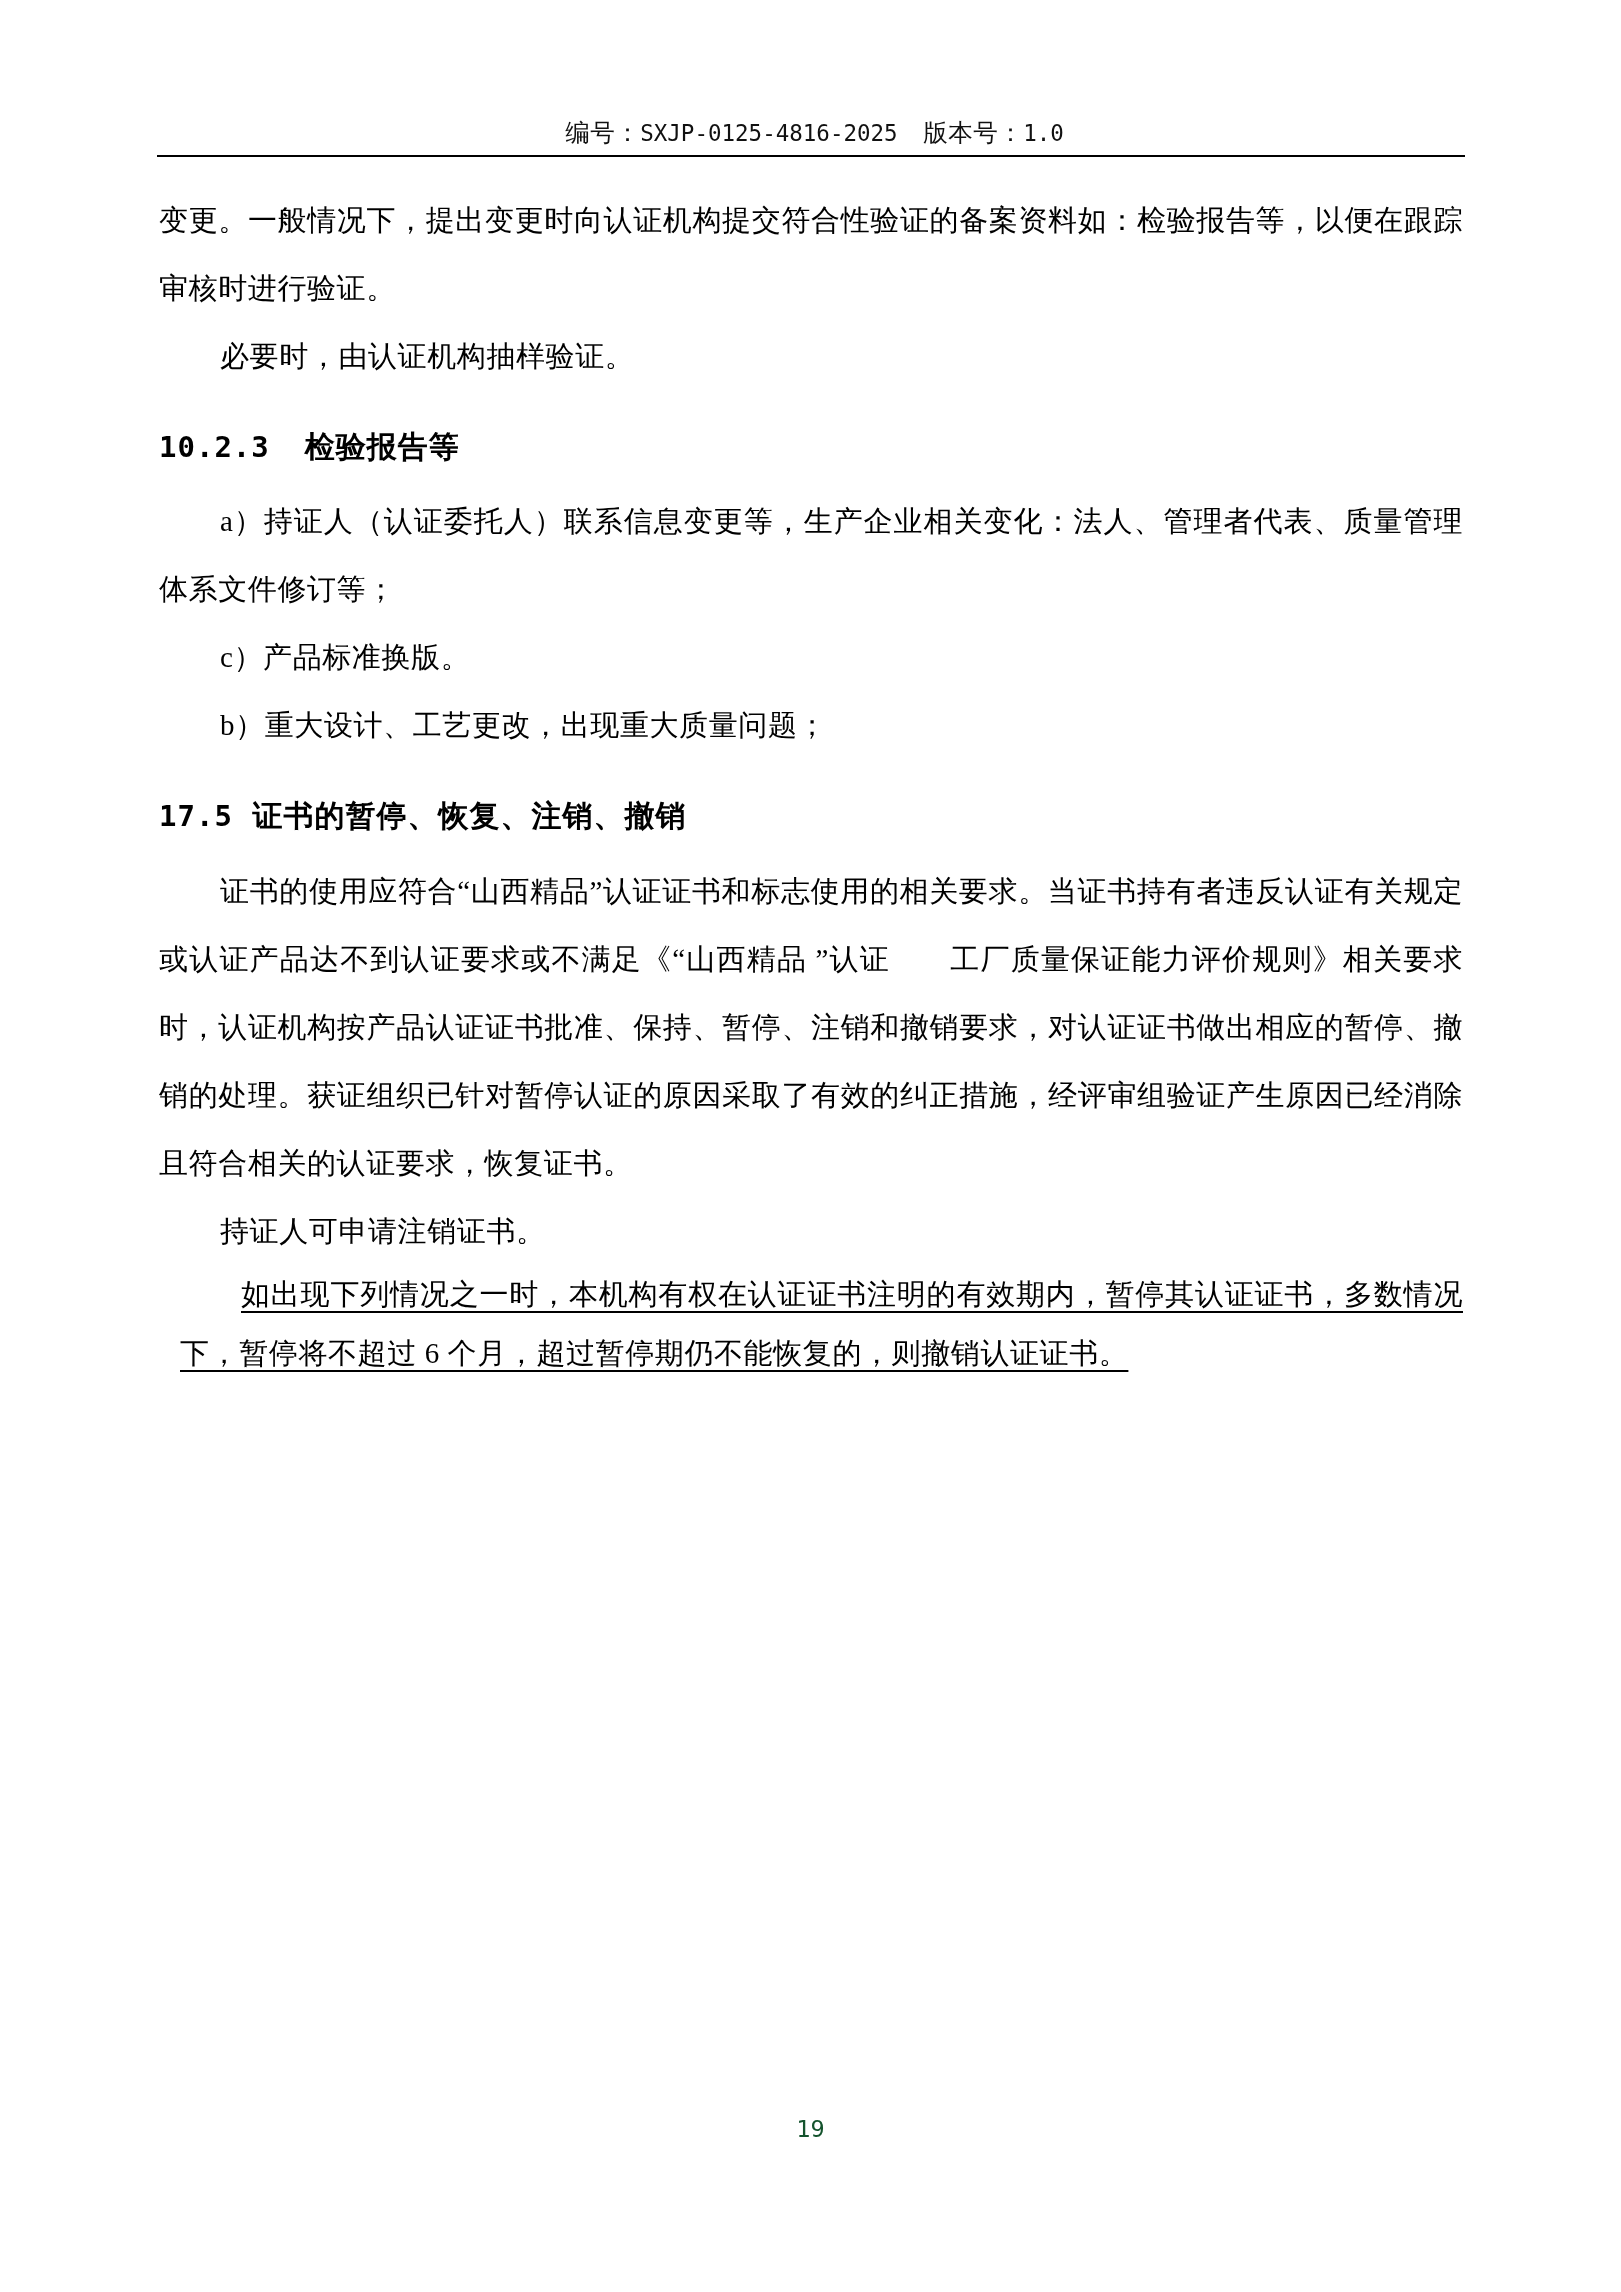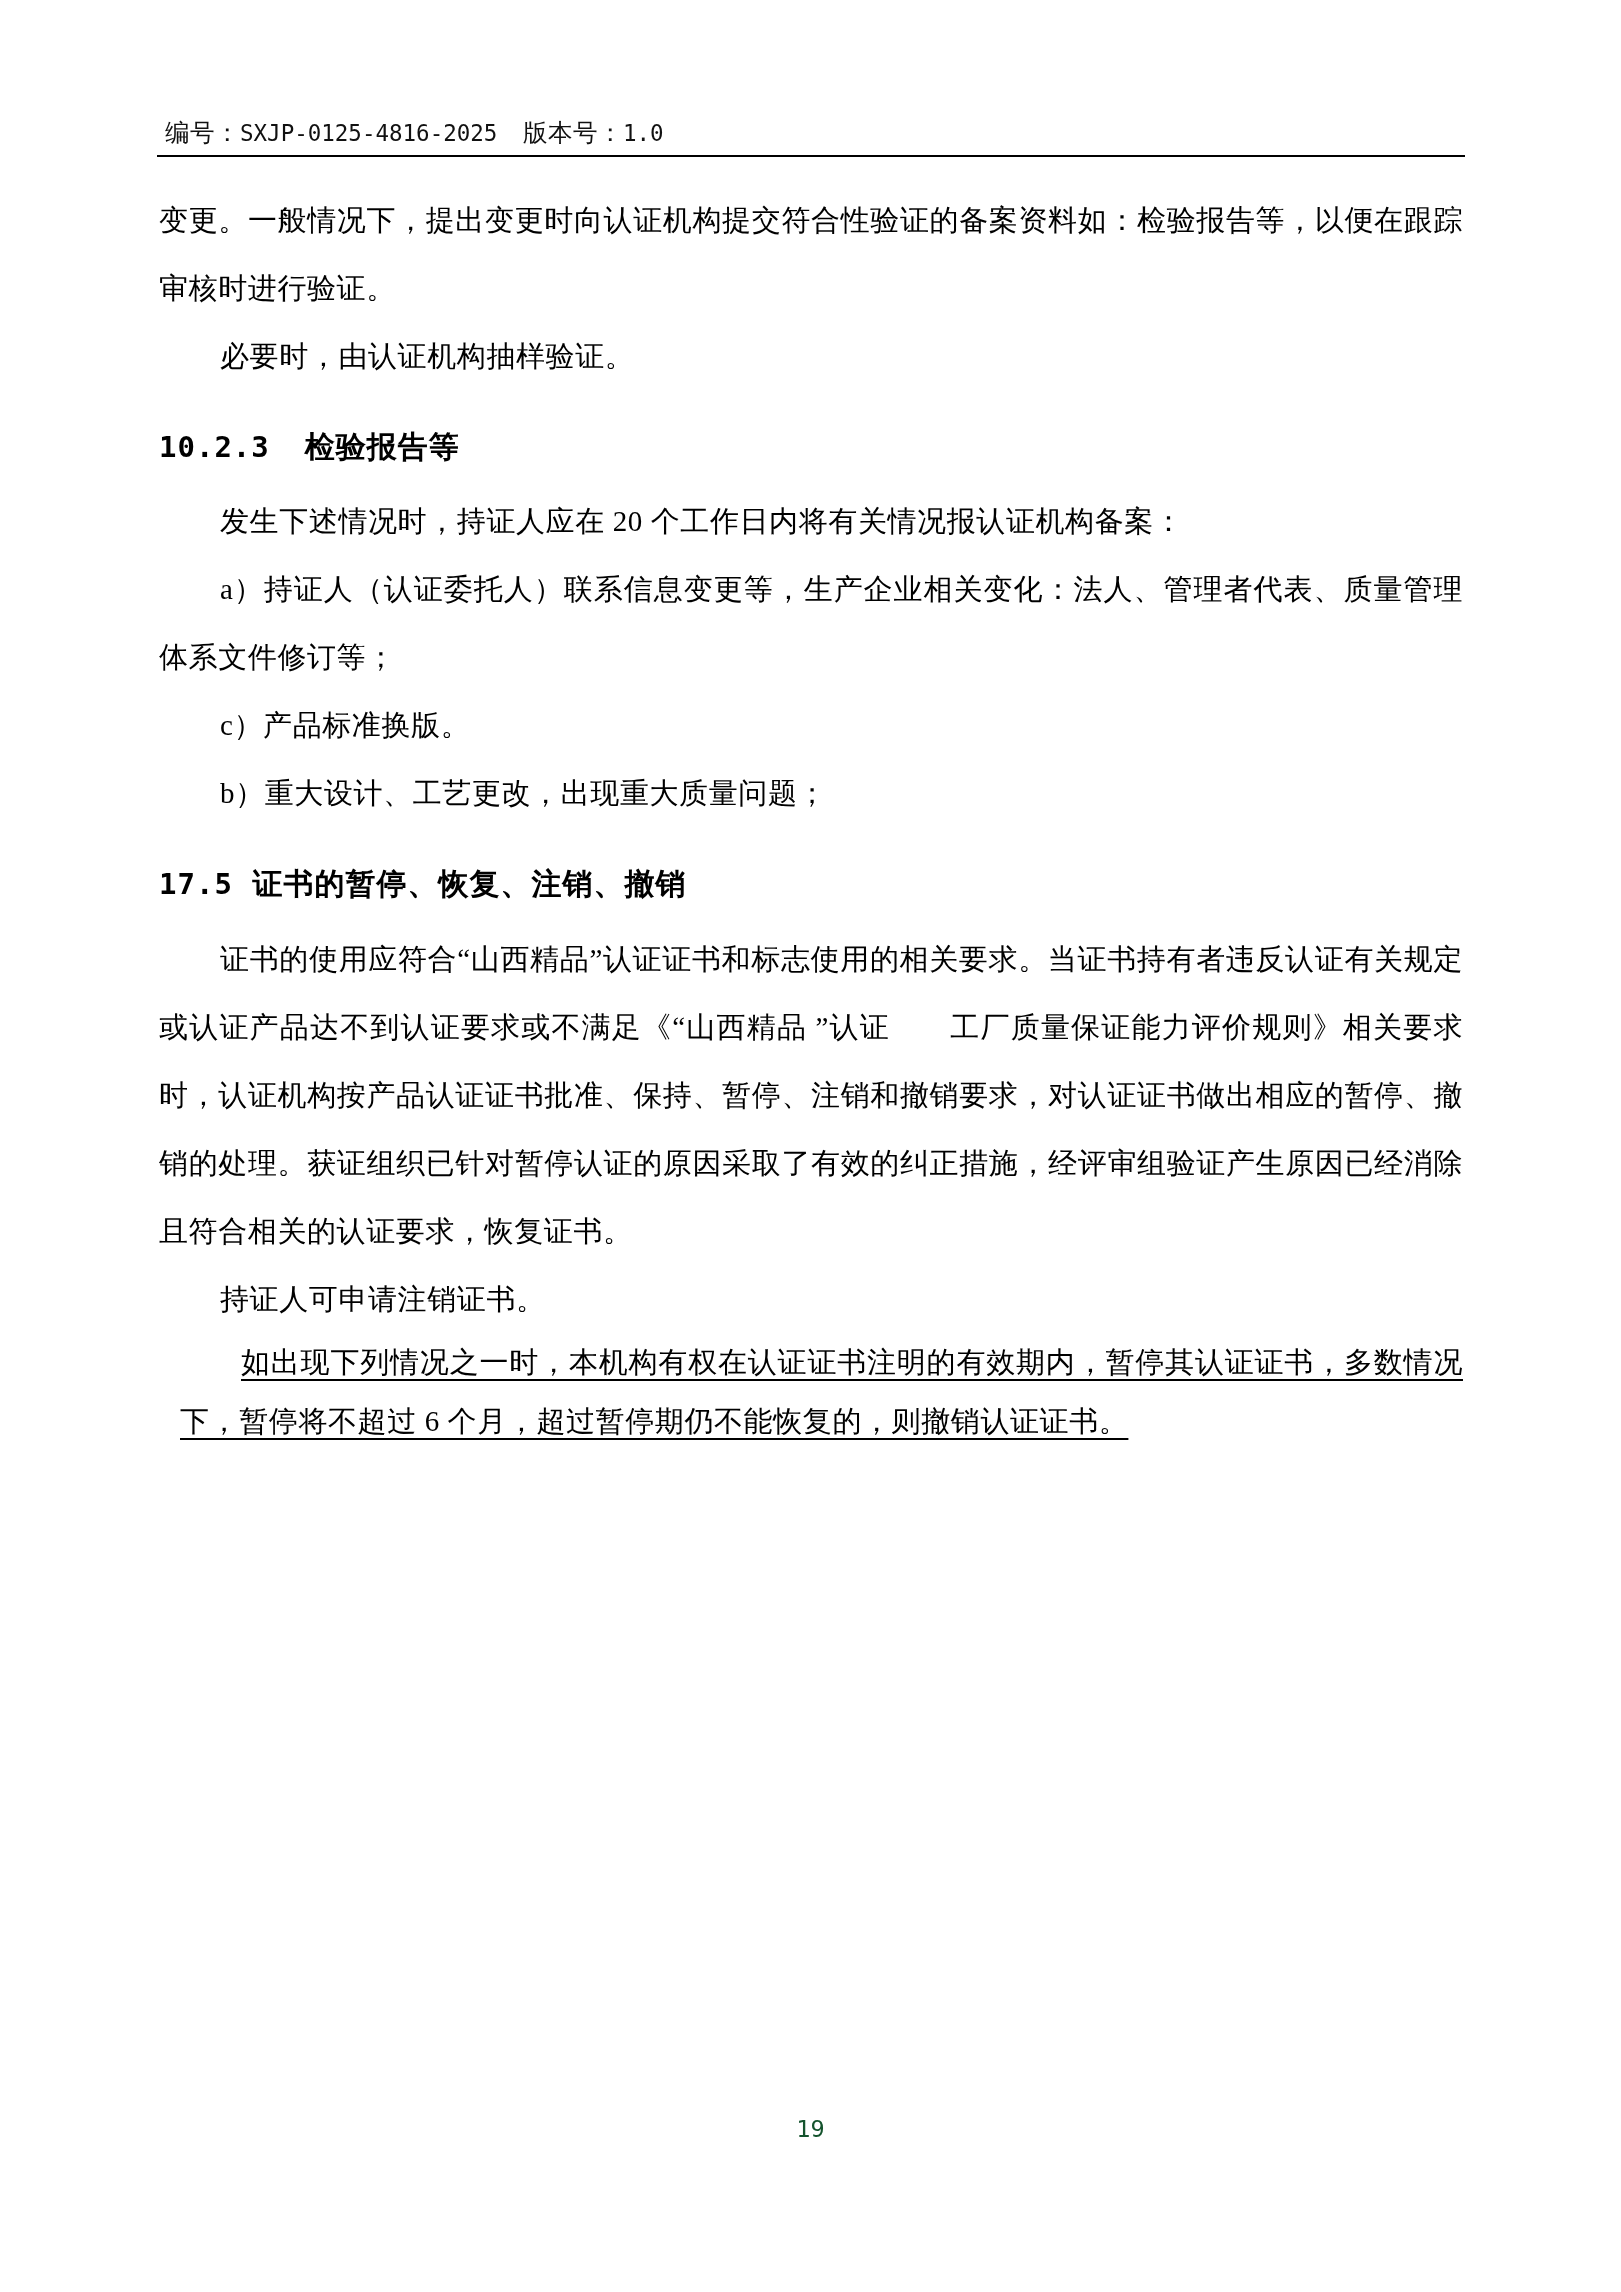--- a/index.html
+++ b/index.html
@@ -18,21 +18,21 @@
     background: #ffffff;
     box-sizing: border-box;
     overflow: hidden;
   }
   .header {
     position: absolute;
     top: 116px;
     left: 165px;
     right: 157px;
     height: 47px;
-    text-align: left;
+    text-align: center;
     font-family: "Liberation Serif", "DejaVu Serif", serif;
     font-size: 24.5px;
     letter-spacing: 0.5px;
     color: #111;
     white-space: nowrap;
   }
   .header .num {
     font-family: "DejaVu Sans Mono", "Liberation Mono", monospace;
     font-size: 22.5px;
     letter-spacing: 0px;
@@ -119,21 +119,20 @@
   <div class="content">
 
     <p>变更。一般情况下，提出变更时向认证机构提交符合性验证的备案资料如：检验报告等，以便在跟踪审核时进行验证。</p>
 
     <p class="indent">必要时，由认证机构抽样验证。</p>
 
     <h2 class="heading">
       <span class="numlbl">10.2.3</span><span class="sp-wide"></span><span>检验报告等</span>
     </h2>
 
-    <p class="indent">发生下述情况时，持证人应在 20 个工作日内将有关情况报认证机构备案：</p>
 
     <p class="indent">a）持证人（认证委托人）联系信息变更等，生产企业相关变化：法人、管理者代表、质量管理体系文件修订等；</p>
 
     <p class="indent">c）产品标准换版。</p>
 
     <p class="indent">b）重大设计、工艺更改，出现重大质量问题；</p>
 
     <h2 class="heading">
       <span class="numlbl">17.5</span><span class="sp-narrow"></span><span>证书的暂停、恢复、注销、撤销</span>
     </h2>

